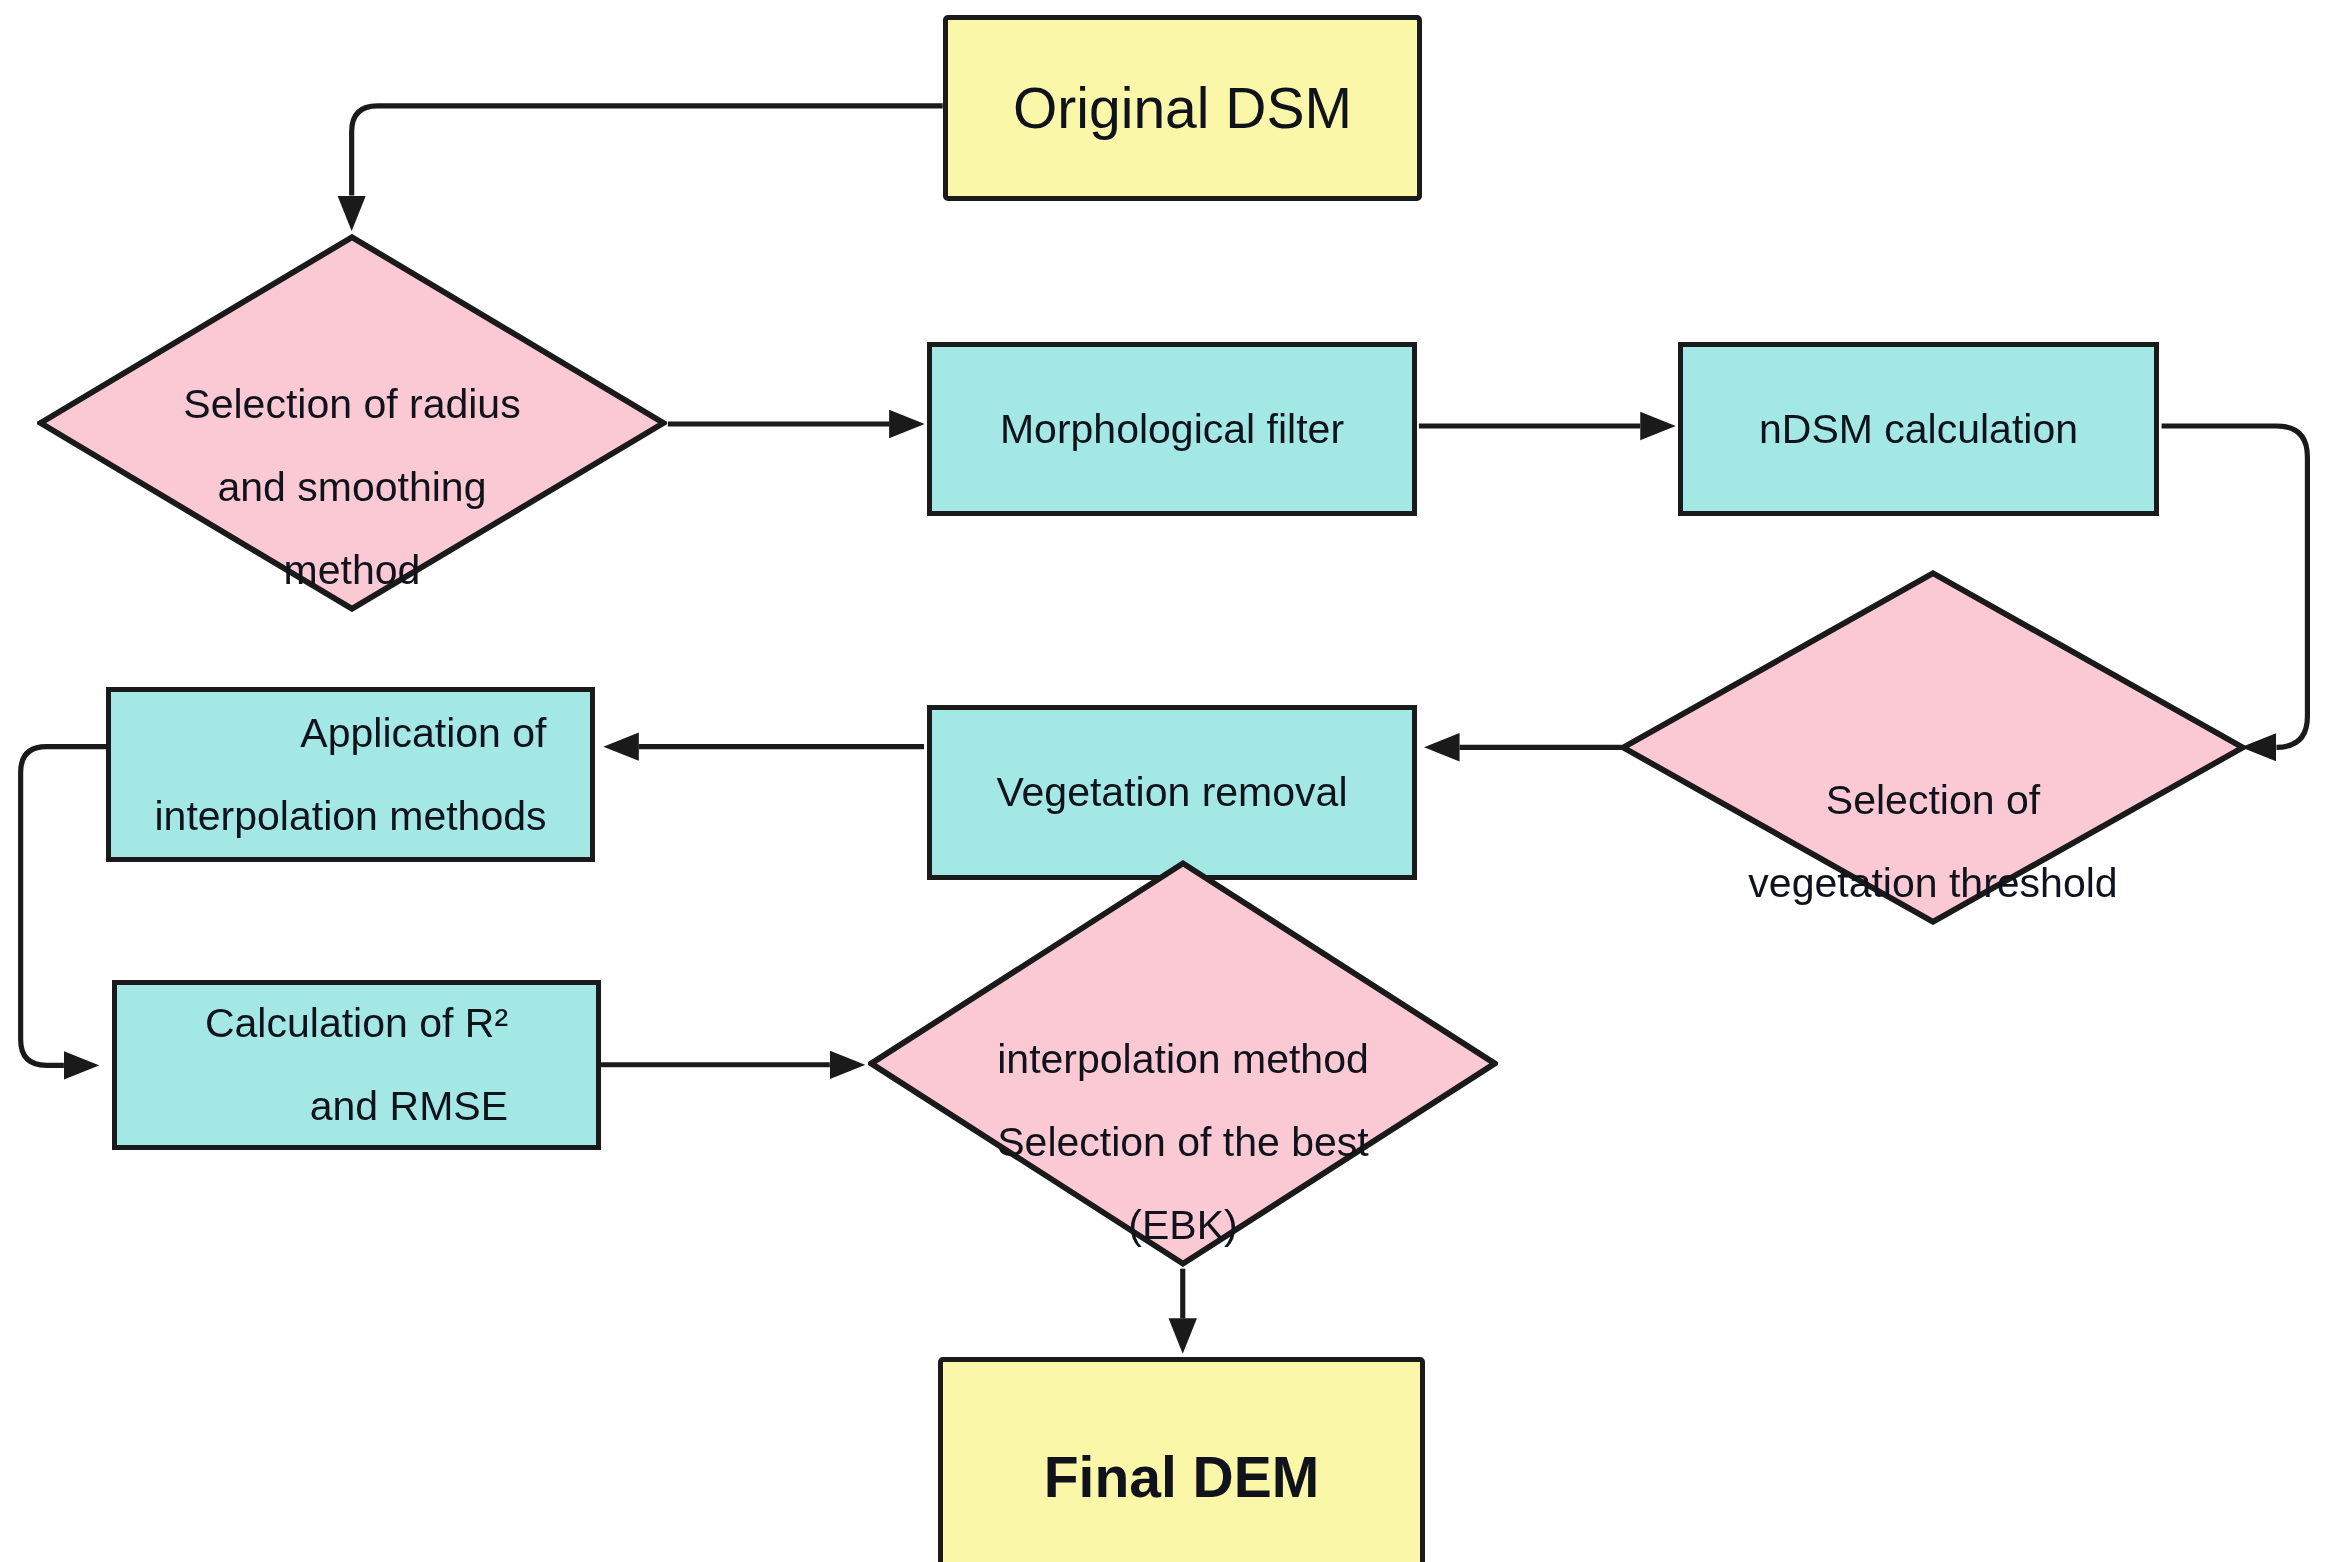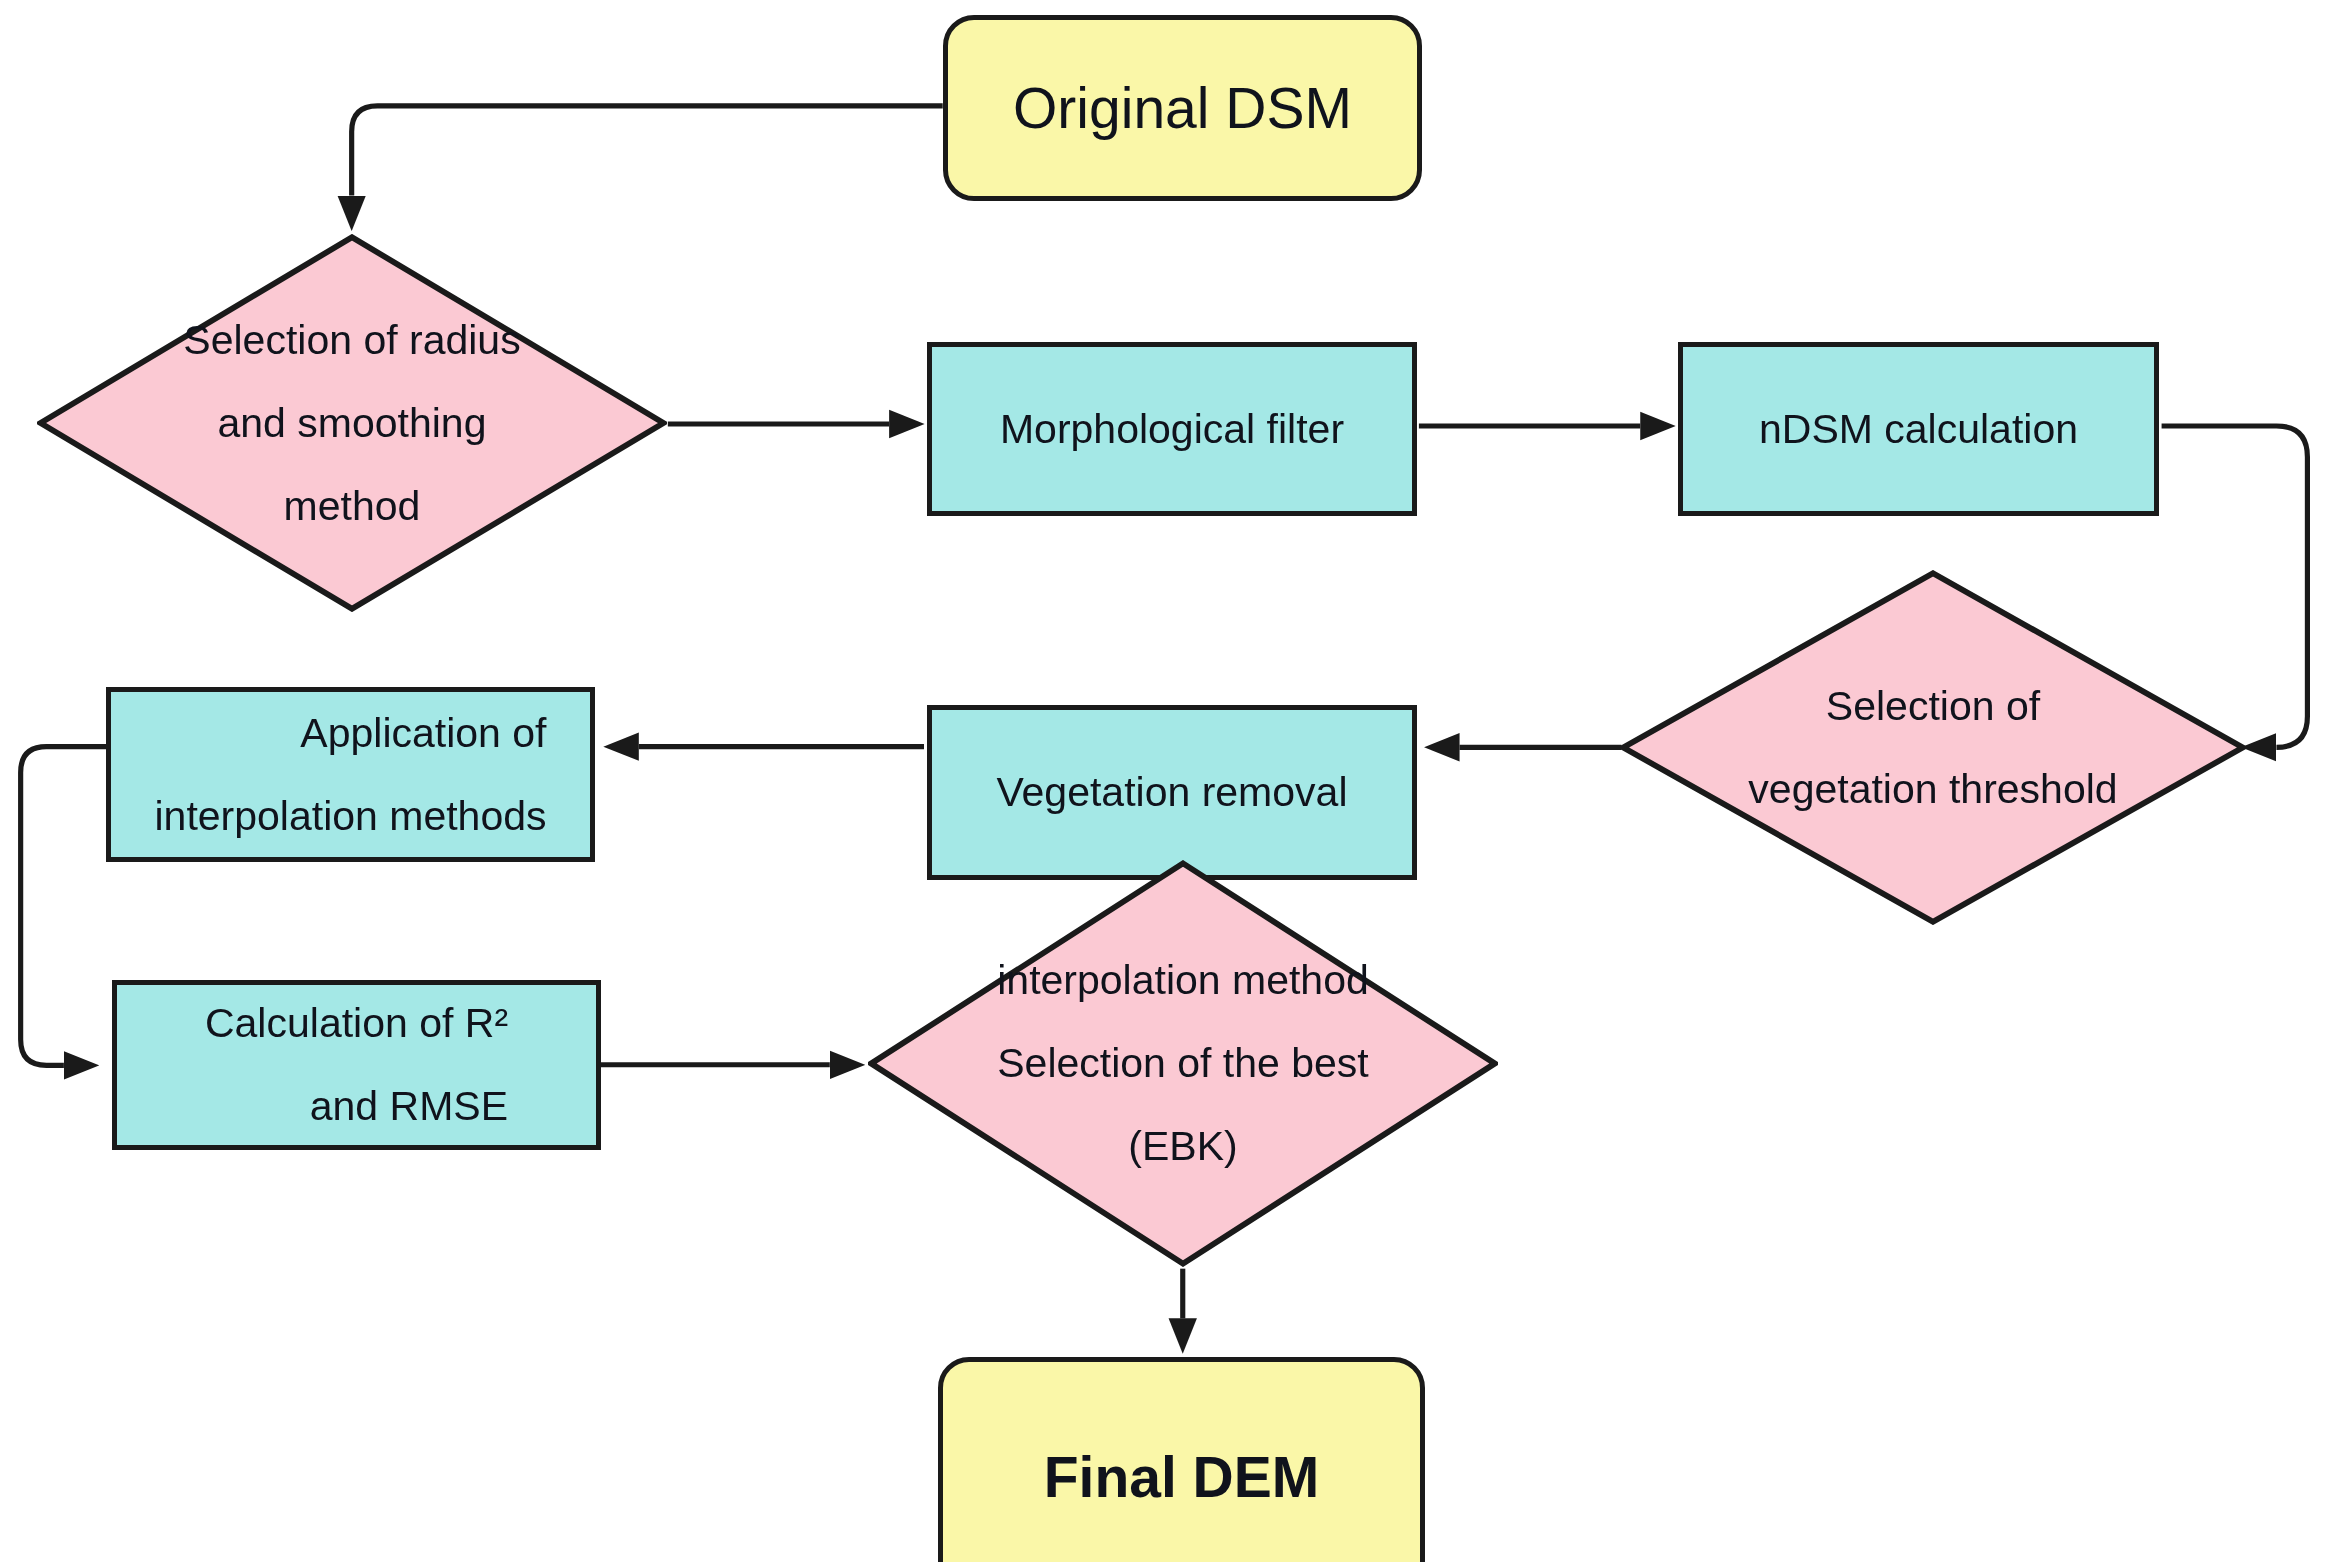--- a/index.html
+++ b/index.html
@@ -34,27 +34,28 @@
   .process {
     background: var(--process_fill);
     border: 5.2px solid var(--stroke);
     font-size: 41px;
     line-height: 83px;
     text-align: right;
   }
   .terminal {
     background: var(--terminal_fill);
     border: 5.2px solid var(--stroke);
-    border-radius: 31px;
+    border-radius: 5px;
     font-size: 57px;
     line-height: 65px;
   }
   .decision {
     font-size: 41px;
     line-height: 83px;
+    align-items: flex-end;
   }
   .decision .shape { position: absolute; left: 0; top: 0; }
   .decision polygon {
     fill: var(--decision_fill);
     stroke: var(--stroke);
     stroke-width: 9;
     stroke-linejoin: miter;
   }
   .label { position: relative; z-index: 1; }
   .label span { display: block; }

